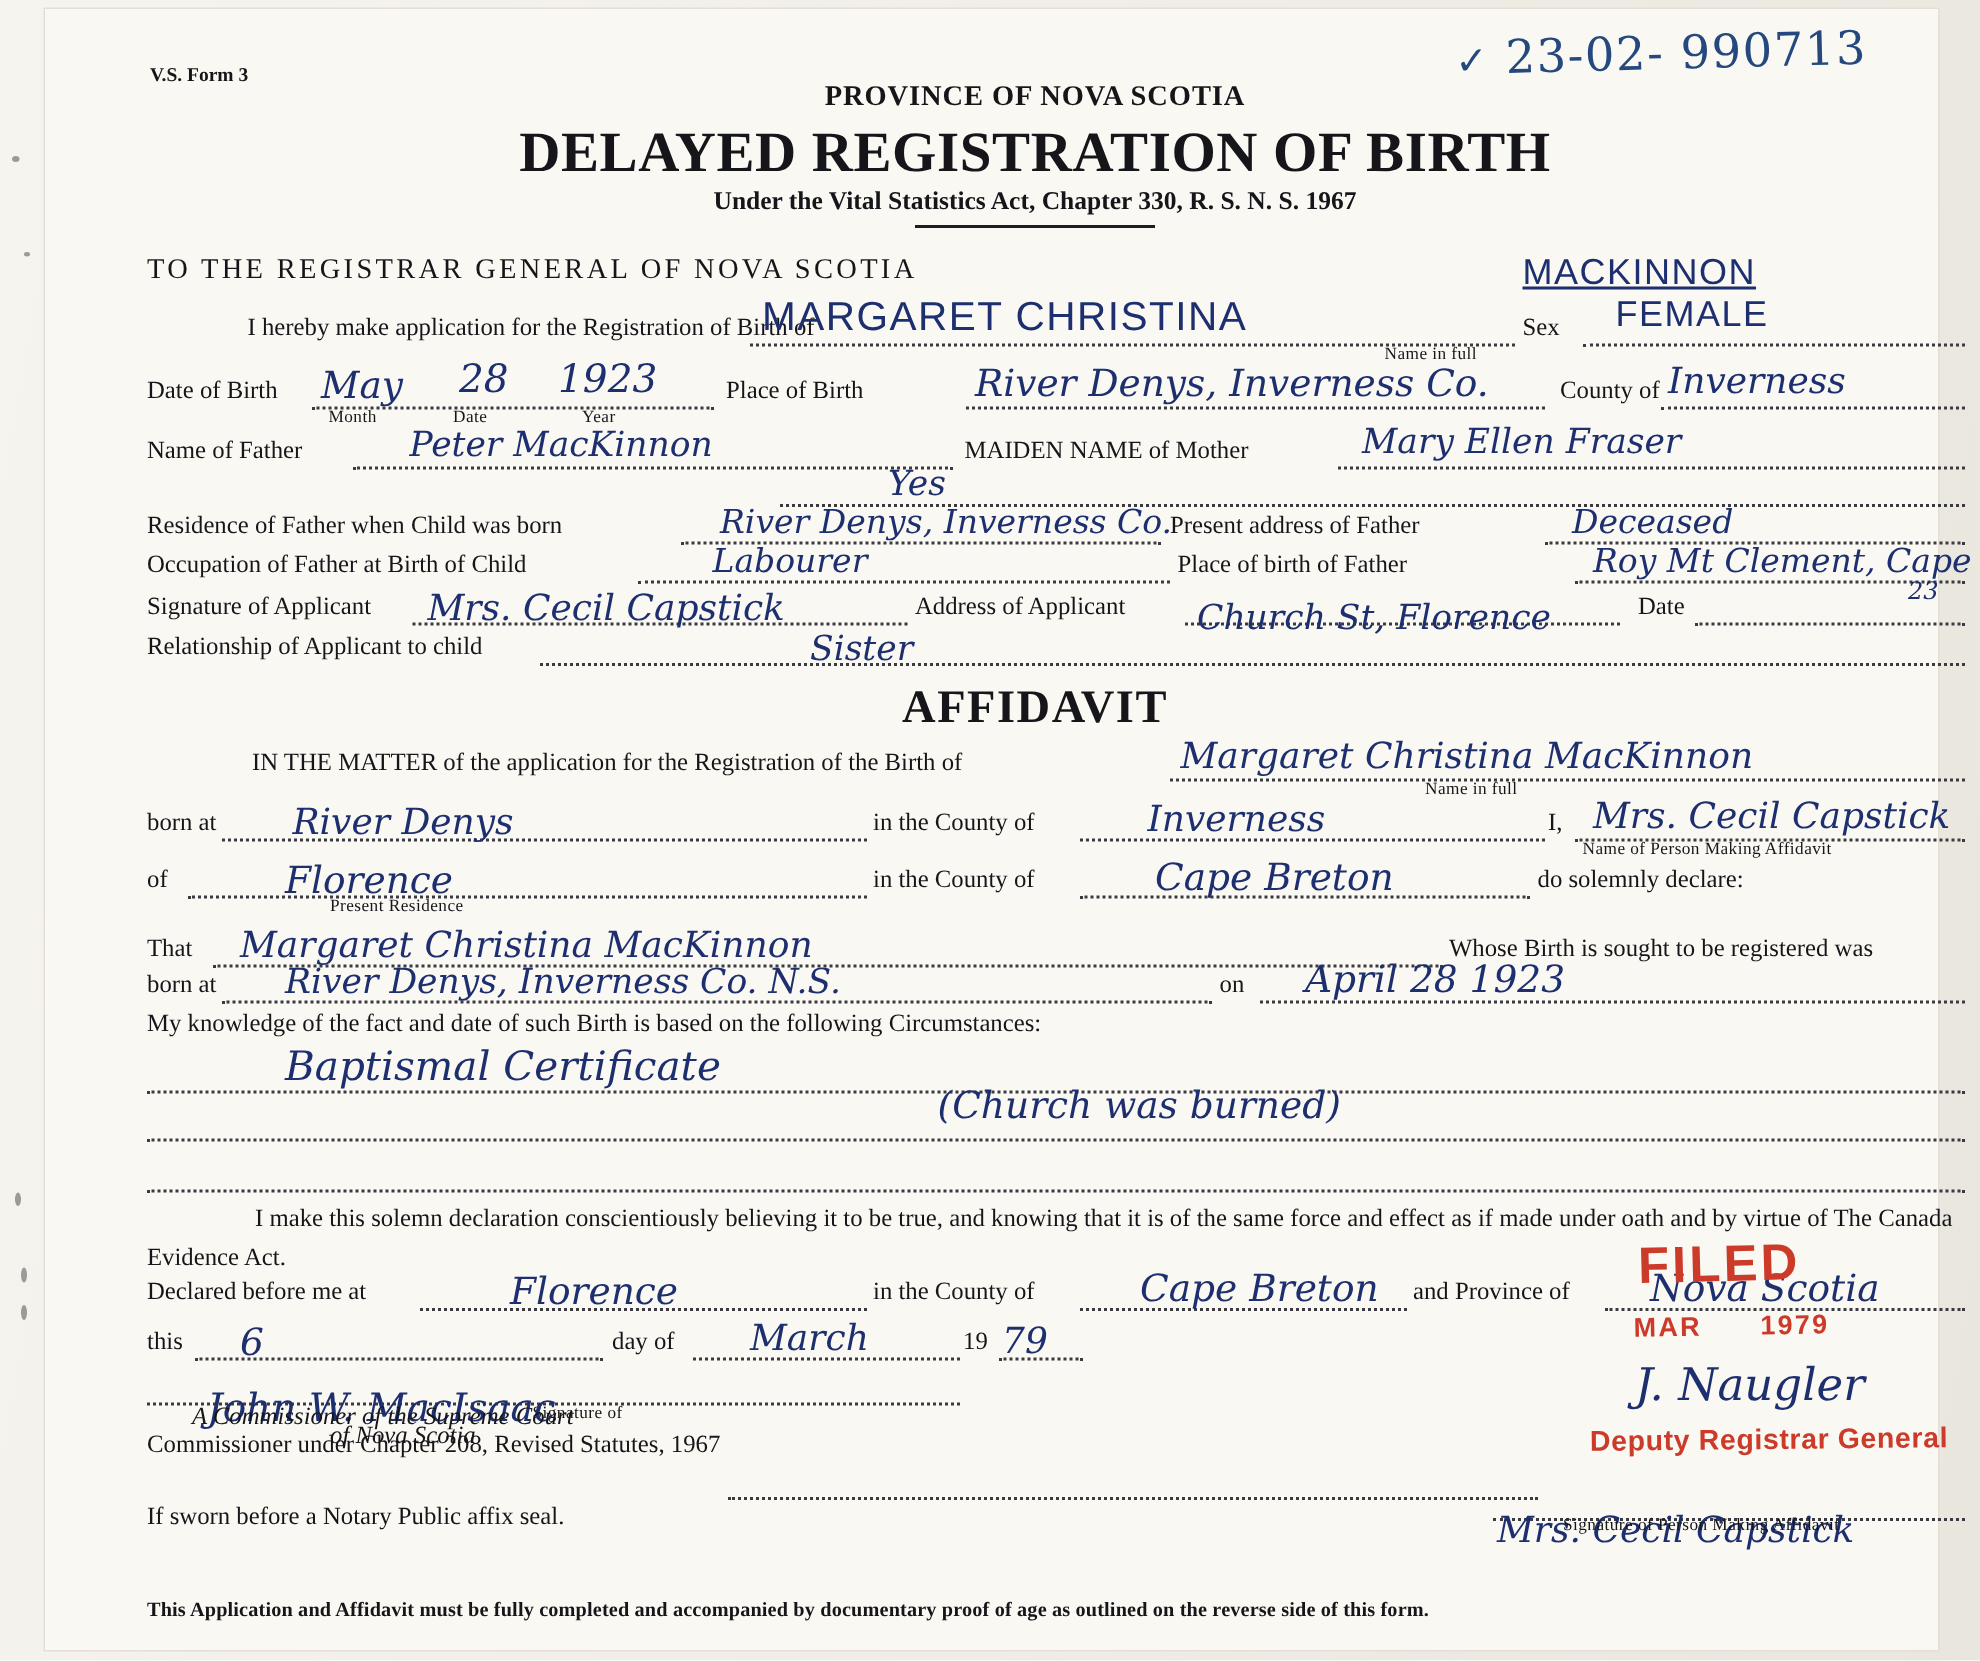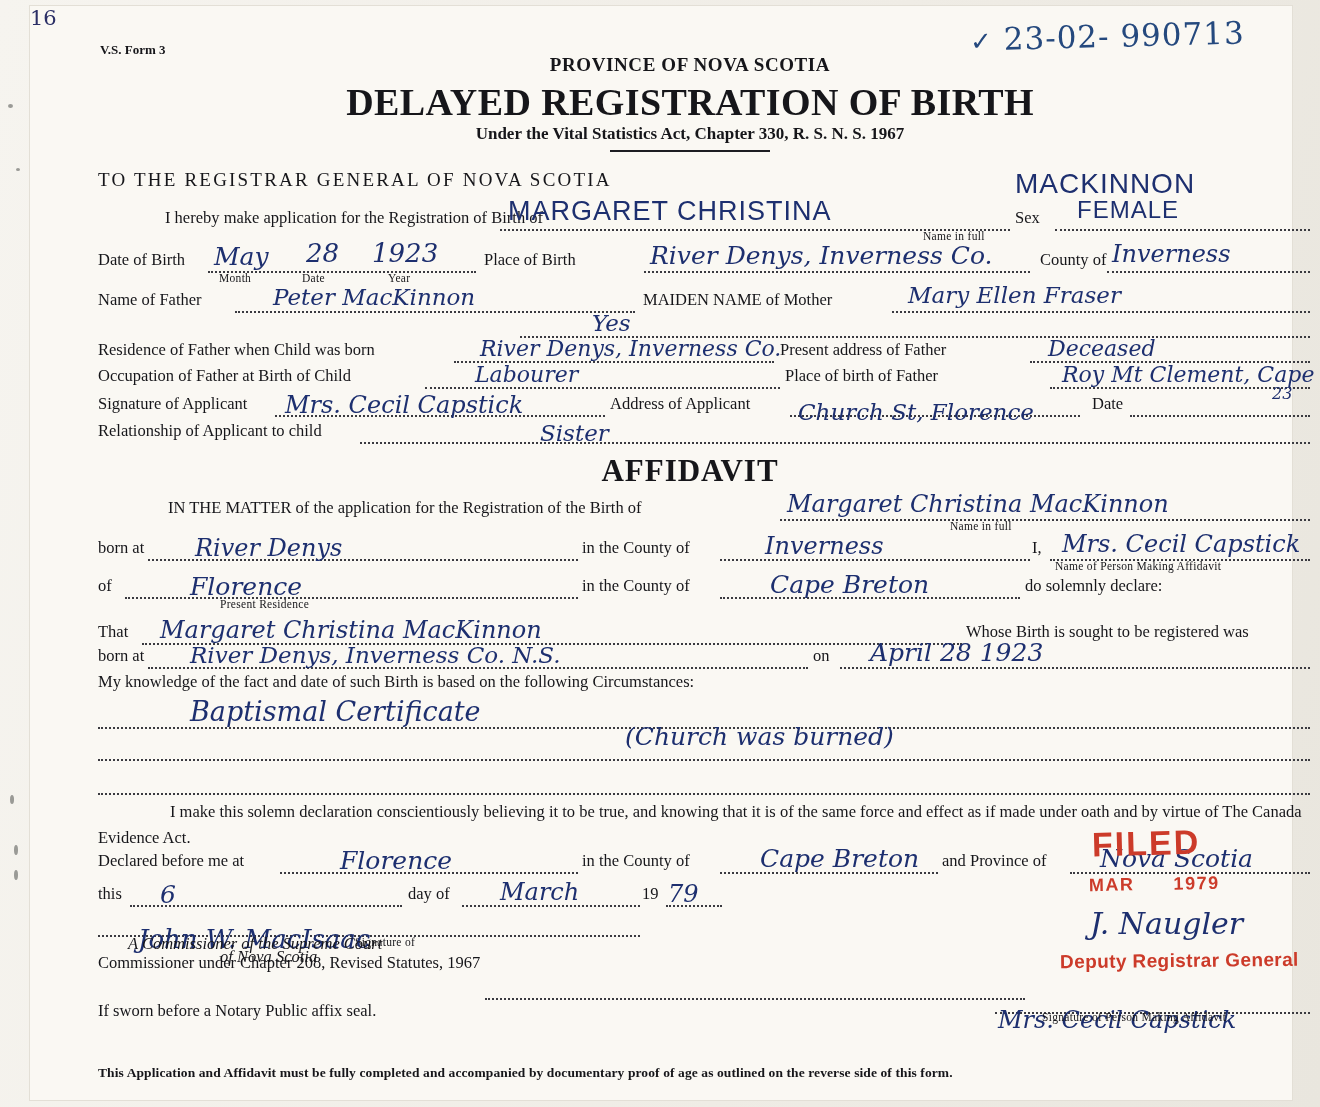--- a/index.html
+++ b/index.html
@@ -186,21 +186,21 @@
 
     <div class="pr lbl" style="left:135px; top:202px;">I hereby make application for the Registration of Birth of</div>
 
     <div class="pr toregistrar">TO THE REGISTRAR GENERAL OF NOVA SCOTIA</div>
     <div class="dots" style="left:470px; top:222px; width:510px;"></div>
     <div class="pr small" style="left:893px; top:224px;">Name in full</div>
     <div class="pr lbl" style="left:985px; top:202px;">Sex</div>
     <div class="dots" style="left:1025px; top:222px; width:255px;"></div>
 
     <div class="hw caps" style="left:478px; top:190px; font-size:27px;">MARGARET CHRISTINA</div>
-    <div class="hw caps" style="left:985px; top:162px; font-size:28px;">MACKINNON</div>
+    <div class="hw caps" style="left:985px; top:162px; font-size:24px;text-decoration:underline;">MACKINNON</div>
     <div class="hw caps" style="left:1047px; top:190px; font-size:24px;">FEMALE</div>
 
     <div class="pr lbl" style="left:68px; top:244px;">Date of Birth</div>
     <div class="dots" style="left:178px; top:264px; width:268px;"></div>
     <div class="pr small" style="left:189px; top:266px;">Month</div>
     <div class="pr small" style="left:272px; top:266px;">Date</div>
     <div class="pr small" style="left:358px; top:266px;">Year</div>
     <div class="pr lbl" style="left:454px; top:244px;">Place of Birth</div>
     <div class="dots" style="left:614px; top:264px; width:386px;"></div>
     <div class="pr lbl" style="left:1010px; top:244px;">County of</div>
@@ -340,21 +340,20 @@
     <div class="dots" style="left:965px; top:1005px; width:315px;"></div>
     <div class="hw" style="left:968px; top:1000px; font-size:24px;">Mrs. Cecil Capstick</div>
     <div class="pr small" style="left:1012px; top:1005px;text-align:right;">Signature of Person Making Affidavit</div>
 
     <div class="stamp filed">FILED</div>
     <div class="stamp filedate">
       <span>MAR</span>
       <span style="display:inline-block;width:26px;"></span>
       <span>1979</span>
     </div>
-    <div class="stampday">16</div>
     <div class="hw" style="left:1060px; top:900px; font-size:30px; color:#1d2f6f;">J. Naugler</div>
     <div class="stamp deputy">Deputy Registrar General</div>
 
     <div class="pr bottomnote">This Application and Affidavit must be fully completed and accompanied by documentary proof of age as outlined on the reverse side of this form.</div>
   </div>
 
   <div class="edgespeck" style="left:8px; top:104px; width:5px; height:4px;"></div>
   <div class="edgespeck" style="left:16px; top:168px; width:4px; height:3px;"></div>
   <div class="edgespeck" style="left:10px; top:795px; width:4px; height:9px;"></div>
   <div class="edgespeck" style="left:14px; top:845px; width:4px; height:10px;"></div>

